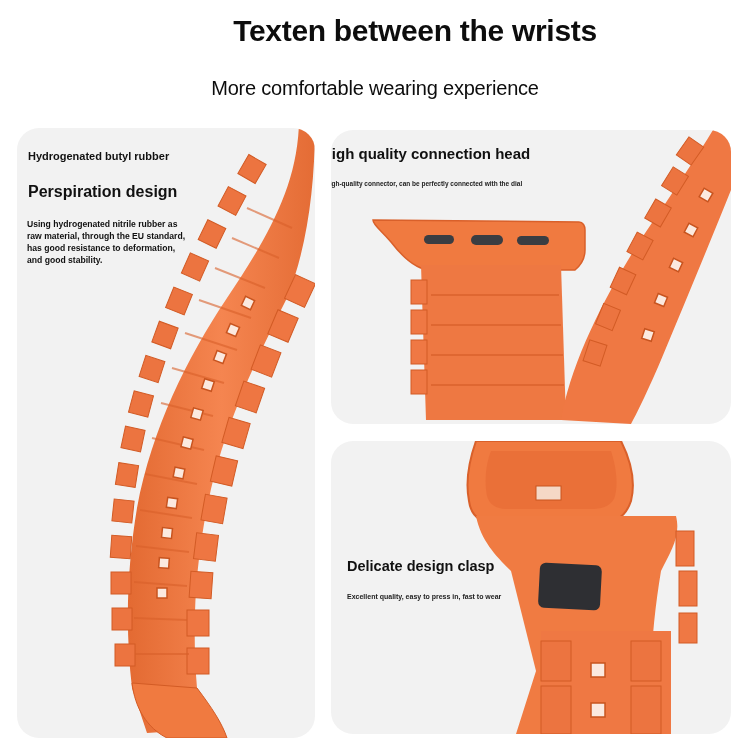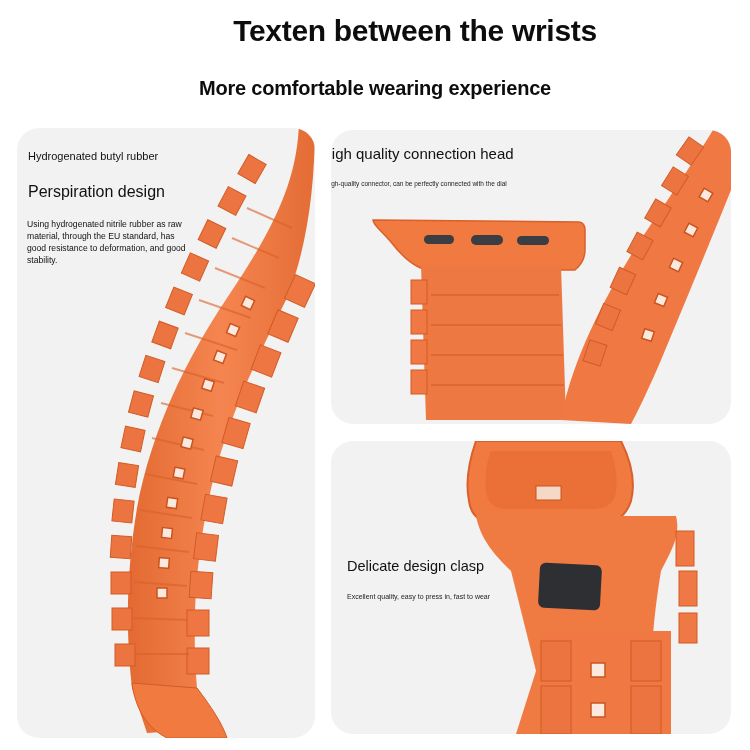--- a/index.html
+++ b/index.html
@@ -5,33 +5,33 @@
   * { margin: 0; padding: 0; box-sizing: border-box; }
   html, body { width: 750px; height: 750px; background: #ffffff; overflow: hidden; }
   body { position: relative; font-family: "Liberation Sans", "DejaVu Sans", sans-serif; color: #0d0d0d; }
 
   .headline {
     position: absolute; left: 0; top: 14px; width: 750px; text-align: center;
     font-size: 30px; font-weight: 700; letter-spacing: -0.3px; margin-left: 40px;
   }
   .subhead {
     position: absolute; left: 0; top: 77px; width: 750px; text-align: center;
-    font-size: 20px; font-weight: 700; letter-spacing: -0.2px;
+    font-size: 20px; font-weight: 400; letter-spacing: -0.2px;
   }
 
   .panel {
     position: absolute; background: #f2f2f2; border-radius: 22px; overflow: hidden;
   }
   .panel-left { left: 17px; top: 128px; width: 298px; height: 610px; }
   .panel-tr { left: 331px; top: 130px; width: 400px; height: 294px; }
   .panel-br { left: 331px; top: 441px; width: 400px; height: 293px; }
 
   .panel svg { position: absolute; left: 0; top: 0; }
 
-  .txt { position: absolute; font-weight: 400; color: #111; }
+  .txt { position: absolute; font-weight: 700; color: #111; }
 
   .left-label { left: 11px; top: 22px; font-size: 11px; }
   .left-title { left: 11px; top: 55px; font-size: 16px; }
   .left-desc  { left: 10px; top: 90px; width: 160px; font-size: 8.6px; line-height: 12px; }
 
   .tr-title { left: -10px; top: 15px; font-size: 15px; white-space: nowrap; }
   .tr-desc  { left: -6px; top: 50px; font-size: 6.5px; white-space: nowrap; color: #222; }
 
   .br-title { left: 16px; top: 117px; font-size: 14.5px; white-space: nowrap; }
   .br-desc  { left: 16px; top: 152px; font-size: 7px; white-space: nowrap; color: #222; }

